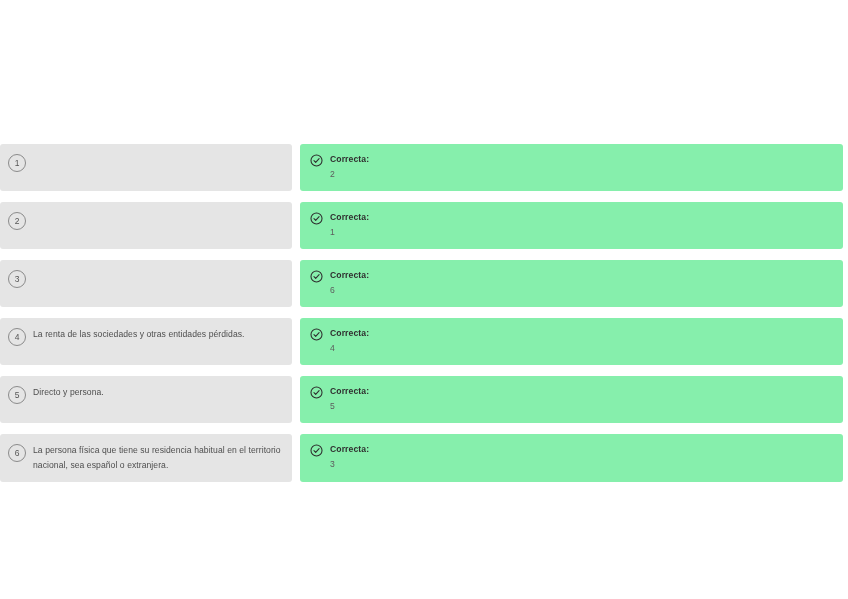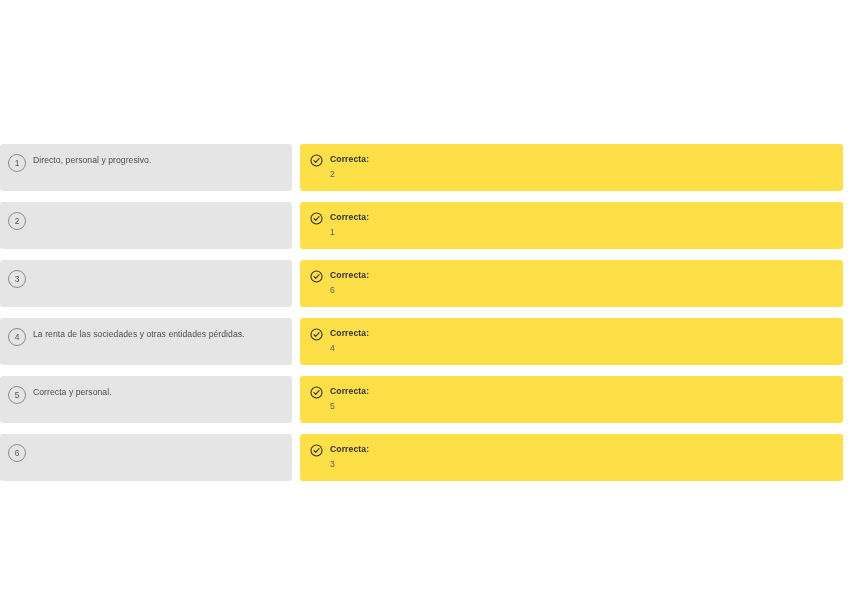--- a/index.html
+++ b/index.html
@@ -70,21 +70,21 @@
     line-height: 15.2px;
     color: #4e4e4e;
     letter-spacing: 0.06px;
   }
 
   
   .correct-panel {
     width: 543px;
     margin-left: 8px;
     box-sizing: border-box;
-    background: #fde047;
+    background: #86efac;
     border-radius: 3px;
     padding: 9px 10px 9px 10px;
     display: flex;
     align-items: flex-start;
     gap: 7px;
   }
 
   .check-icon {
     flex: 0 0 auto;
     width: 13px;
@@ -115,21 +115,20 @@
   }
 </style>
 </head>
 <body>
 
 <div class="page">
   <div class="quiz-results" id="quiz-results">
       <div class="result-row">
     <div class="answer-panel">
       <span class="order-badge">1</span>
-      <span class="answer-text">Directo, personal y progresivo.</span>
     </div>
     <div class="correct-panel">
       <span class="check-icon">
         <svg viewBox="0 0 16 16" width="13" height="13" aria-hidden="true">
           <circle cx="8" cy="8" r="6.8" fill="none" stroke="#2d2d2d" stroke-width="1.3"></circle>
           <path d="M4.9 8.2 L7 10.3 L11.2 5.7" fill="none" stroke="#2d2d2d" stroke-width="1.3" stroke-linecap="round" stroke-linejoin="round"></path>
         </svg>
       </span>
       <span class="correct-body">
         <span class="correct-label">Correcta:</span>
@@ -185,38 +184,39 @@
       </span>
       <span class="correct-body">
         <span class="correct-label">Correcta:</span>
         <span class="correct-value">4</span>
       </span>
     </div>
   </div>
       <div class="result-row">
     <div class="answer-panel">
       <span class="order-badge">5</span>
-      <span class="answer-text">Correcta y personal.</span>
+      <span class="answer-text">Directo y persona.</span>
     </div>
     <div class="correct-panel">
       <span class="check-icon">
         <svg viewBox="0 0 16 16" width="13" height="13" aria-hidden="true">
           <circle cx="8" cy="8" r="6.8" fill="none" stroke="#2d2d2d" stroke-width="1.3"></circle>
           <path d="M4.9 8.2 L7 10.3 L11.2 5.7" fill="none" stroke="#2d2d2d" stroke-width="1.3" stroke-linecap="round" stroke-linejoin="round"></path>
         </svg>
       </span>
       <span class="correct-body">
         <span class="correct-label">Correcta:</span>
         <span class="correct-value">5</span>
       </span>
     </div>
   </div>
       <div class="result-row">
     <div class="answer-panel">
       <span class="order-badge">6</span>
+      <span class="answer-text">La persona física que tiene su residencia habitual en el territorio nacional, sea español o extranjera.</span>
     </div>
     <div class="correct-panel">
       <span class="check-icon">
         <svg viewBox="0 0 16 16" width="13" height="13" aria-hidden="true">
           <circle cx="8" cy="8" r="6.8" fill="none" stroke="#2d2d2d" stroke-width="1.3"></circle>
           <path d="M4.9 8.2 L7 10.3 L11.2 5.7" fill="none" stroke="#2d2d2d" stroke-width="1.3" stroke-linecap="round" stroke-linejoin="round"></path>
         </svg>
       </span>
       <span class="correct-body">
         <span class="correct-label">Correcta:</span>

